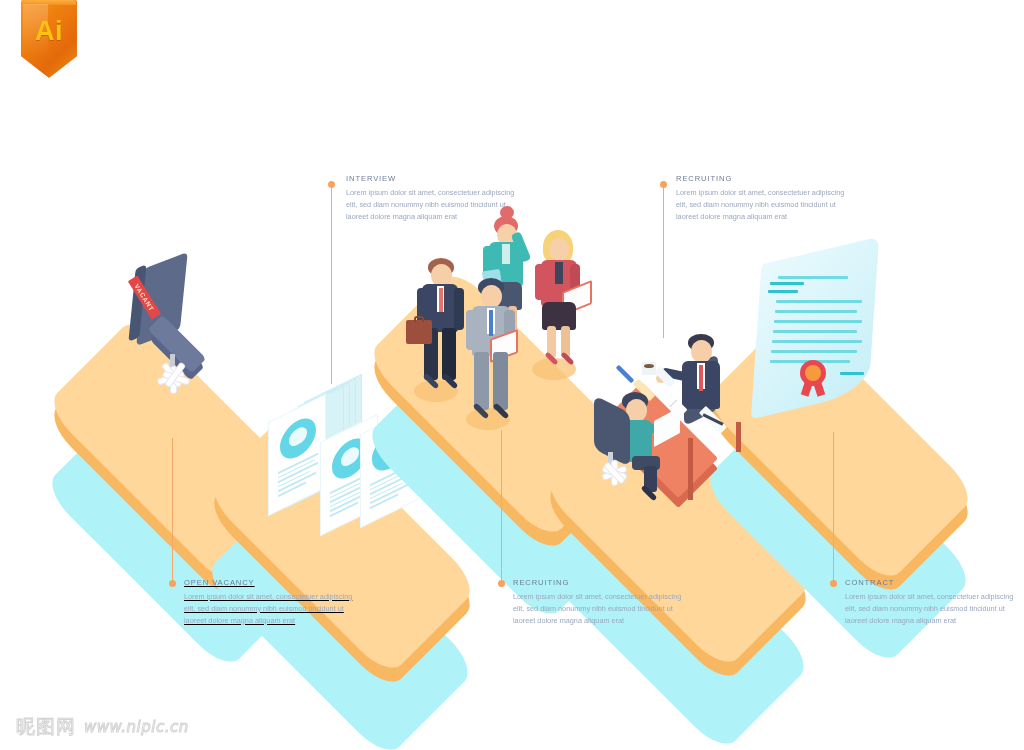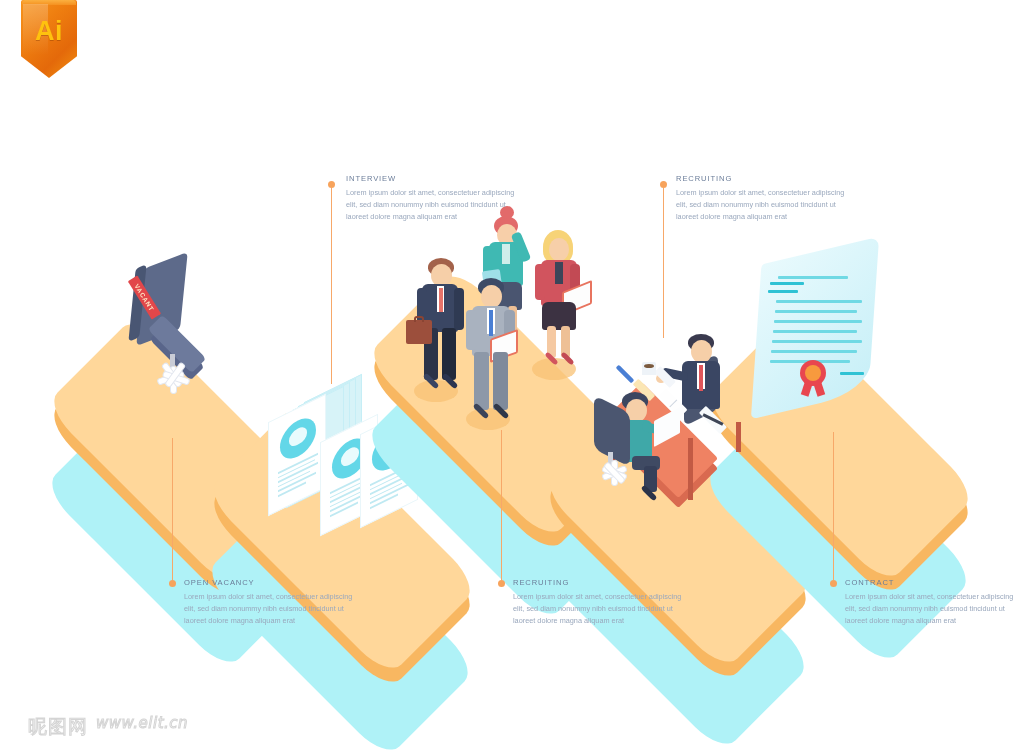--- a/index.html
+++ b/index.html
@@ -197,21 +197,21 @@
   .seal-ribbon {
     position: absolute; width: 8px; height: 22px; background: #e8474f;
   }
 
   
   .watermark {
     position: absolute; left: 16px; bottom: 10px;
     font-size: 19px; letter-spacing: 1px; color: transparent;
     -webkit-text-stroke: 1px #d4d4d4;
     font-family: "DejaVu Sans", sans-serif;
-    display: flex; align-items: flex-start; gap: 8px; margin-left: 12px;
+    display: flex; align-items: center; gap: 8px;
   }
   .watermark .wm-url {
     font-size: 15px; font-style: italic; letter-spacing: .5px;
   }
   .idbar {
     position: absolute; right: 0; bottom: 0; width: 244px; height: 40px;
     background: #c9c9c9; display: flex; align-items: center; justify-content: center;
   }
   .idbar span { color: #ffffff; font-size: 11.2px; letter-spacing: .2px; }
 </style>
@@ -465,38 +465,38 @@
 
   <div class="connector-dot" style="left:660px; top:181px;"></div>
   <div class="connector-line" style="left:663px; top:188px; height:150px;"></div>
   <div class="step-block" style="left:676px; top:174px;">
     <div class="step-title">RECRUITING</div>
     <div class="step-body">Lorem ipsum dolor sit amet, consectetuer adipiscing elit, sed diam nonummy nibh euismod tincidunt ut laoreet dolore magna aliquam erat</div>
   </div>
 
   <div class="connector-line" style="left:172px; top:438px; height:142px;"></div>
   <div class="connector-dot" style="left:169px; top:580px;"></div>
-  <div class="step-block" style="left:184px; top:578px;">
+  <div class="step-block" style="left:184px; top:578px;text-decoration:underline;">
     <div class="step-title">OPEN VACANCY</div>
     <div class="step-body">Lorem ipsum dolor sit amet, consectetuer adipiscing elit, sed diam nonummy nibh euismod tincidunt ut laoreet dolore magna aliquam erat</div>
   </div>
 
   <div class="connector-line" style="left:501px; top:430px; height:150px;"></div>
   <div class="connector-dot" style="left:498px; top:580px;"></div>
   <div class="step-block" style="left:513px; top:578px;">
     <div class="step-title">RECRUITING</div>
     <div class="step-body">Lorem ipsum dolor sit amet, consectetuer adipiscing elit, sed diam nonummy nibh euismod tincidunt ut laoreet dolore magna aliquam erat</div>
   </div>
 
   <div class="connector-line" style="left:833px; top:432px; height:148px;"></div>
   <div class="connector-dot" style="left:830px; top:580px;"></div>
   <div class="step-block" style="left:845px; top:578px;">
     <div class="step-title">CONTRACT</div>
     <div class="step-body">Lorem ipsum dolor sit amet, consectetuer adipiscing elit, sed diam nonummy nibh euismod tincidunt ut laoreet dolore magna aliquam erat</div>
   </div>
 
   <div class="watermark">
     <span>昵图网</span>
-    <span class="wm-url">www.elit.cn</span>
+    <span class="wm-url">www.nipic.cn</span>
   </div>
 
 
 </div>
 
 </body></html>

